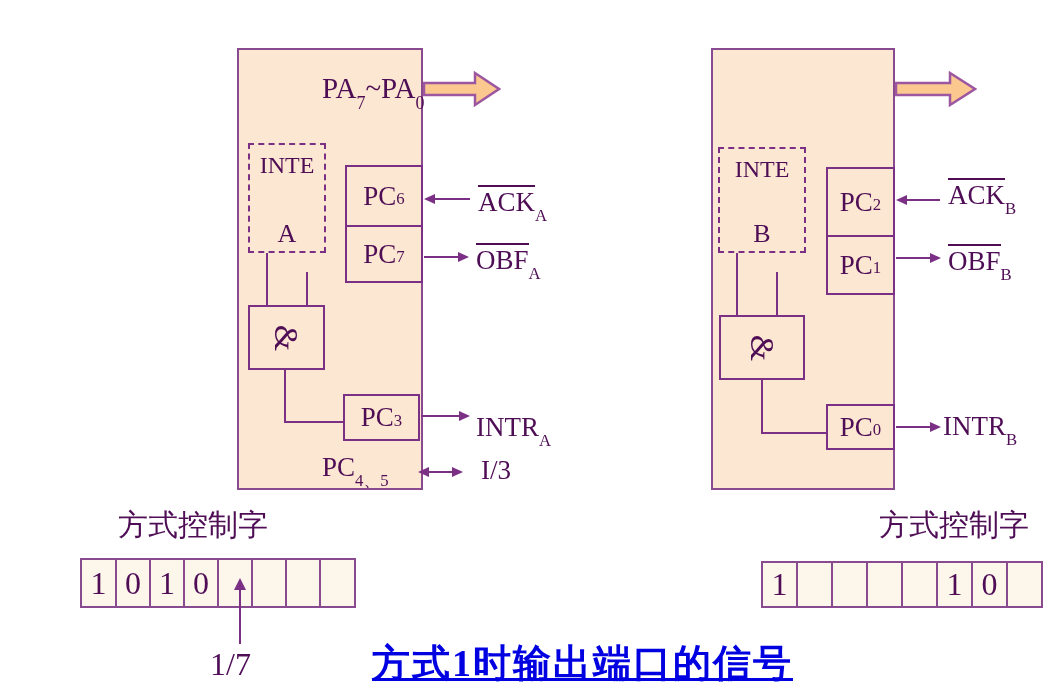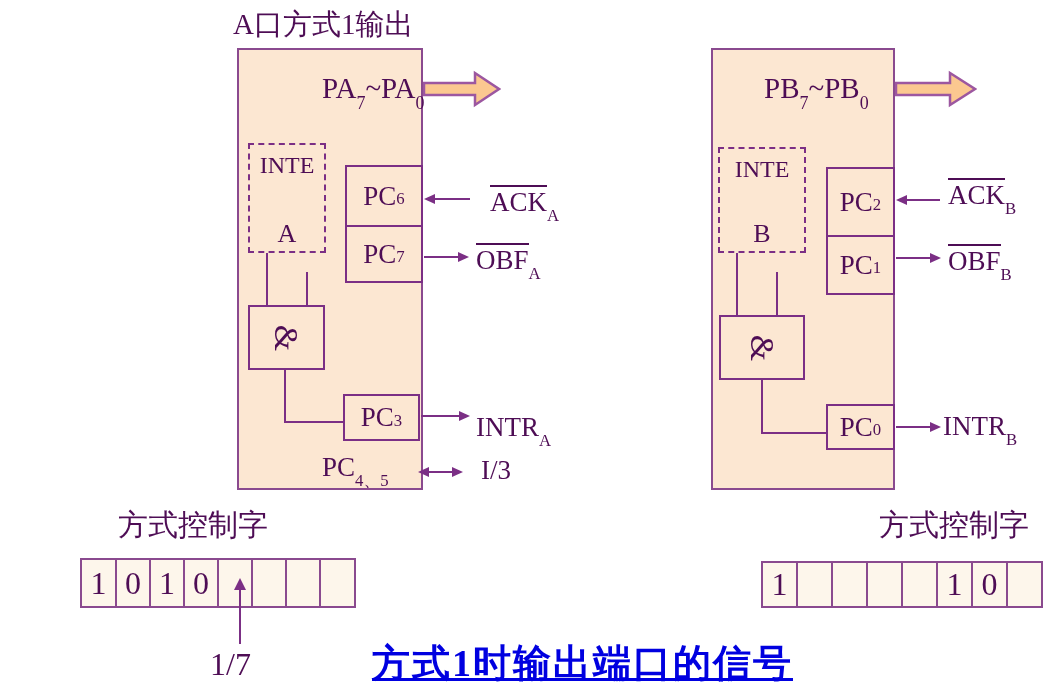--- a/index.html
+++ b/index.html
@@ -47,21 +47,20 @@
   .pctext{font-size:27px;}
   .sig{font-size:27px;}
   .ctrl-label{font-size:30px;}
   .caption{font-size:38px;font-weight:bold;color:var(--blue);letter-spacing:2px;}
 </style>
 </head>
 <body>
 
 <div id="canvas">
 
-  <div class="t title" style="left:233px;top:10px;">A口方式1输出</div>
 
   <div class="box" style="left:237px;top:48px;width:186px;height:442px;"></div>
 
   <div class="t buslabel" style="left:296px;top:74px;margin-left:26px;"><span>PA</span><sub>7</sub><span>~</span><span>PA</span><sub>0</sub></div>
 
   <svg class="abs" style="position:absolute;left:423px;top:68px;" width="78" height="42">
     <polygon points="1,15 52,15 52,5 76,21 52,37 52,27 1,27" fill="#FBC890" stroke="#9C57A0" stroke-width="2.5"></polygon>
   </svg>
 
   <div class="dashedbox" style="left:248px;top:143px;width:78px;height:110px;">
@@ -90,21 +89,21 @@
 
   <div class="pcbox pctext" style="left:343px;top:394px;width:77px;height:47px;">
       <span>PC</span>
       <sub>3</sub>
     </div>
 
   <div class="t pctext" style="left:322px;top:454px;"><span>PC</span><sub>4、5</sub></div>
 
   <div class="ah-left" style="left:424px;top:194px;"></div>
   <div class="hline" style="left:434px;top:198px;width:36px;"></div>
-  <div class="t sig" style="left:478px;top:185px;margin-left:12px;"><span class="ovl">ACK</span><sub>A</sub></div>
+  <div class="t sig" style="left:478px;top:185px;"><span class="ovl">ACK</span><sub>A</sub></div>
 
   <div class="hline" style="left:424px;top:256px;width:36px;"></div>
   <div class="ah-right" style="left:458px;top:252px;"></div>
   <div class="t sig" style="left:476px;top:243px;"><span class="ovl">OBF</span><sub>A</sub></div>
 
   <div class="hline" style="left:421px;top:415px;width:40px;"></div>
   <div class="ah-right" style="left:459px;top:411px;"></div>
   <div class="t sig" style="left:476px;top:402px;margin-top:12px;"><span>INTR</span><sub>A</sub></div>
 
   <div class="ah-left" style="left:418px;top:467px;"></div>
@@ -125,21 +124,20 @@
     <div class="cell" style="width:37px;height:50px;"></div>
   </div>
 
   <div class="ah-up" style="left:234px;top:578px;"></div>
   <div class="vline" style="left:239px;top:589px;height:55px;"></div>
   <div class="t" style="left:210px;top:648px;font-size:32px;">1/7</div>
 
 
   <div class="box" style="left:711px;top:48px;width:184px;height:442px;"></div>
 
-  <div class="t buslabel" style="left:764px;top:74px;"><span>PB</span><sub>7</sub><span>~</span><span>PB</span><sub>0</sub></div>
 
   <svg class="abs" style="position:absolute;left:895px;top:68px;" width="82" height="42">
     <polygon points="1,15 55,15 55,5 80,21 55,37 55,27 1,27" fill="#FBC890" stroke="#9C57A0" stroke-width="2.5"></polygon>
   </svg>
 
   <div class="dashedbox" style="left:718px;top:147px;width:88px;height:106px;">
     <div class="t" style="position:static;font-size:24px;">INTE</div>
     <div class="t" style="position:static;font-size:26px;">B</div>
   </div>
 

